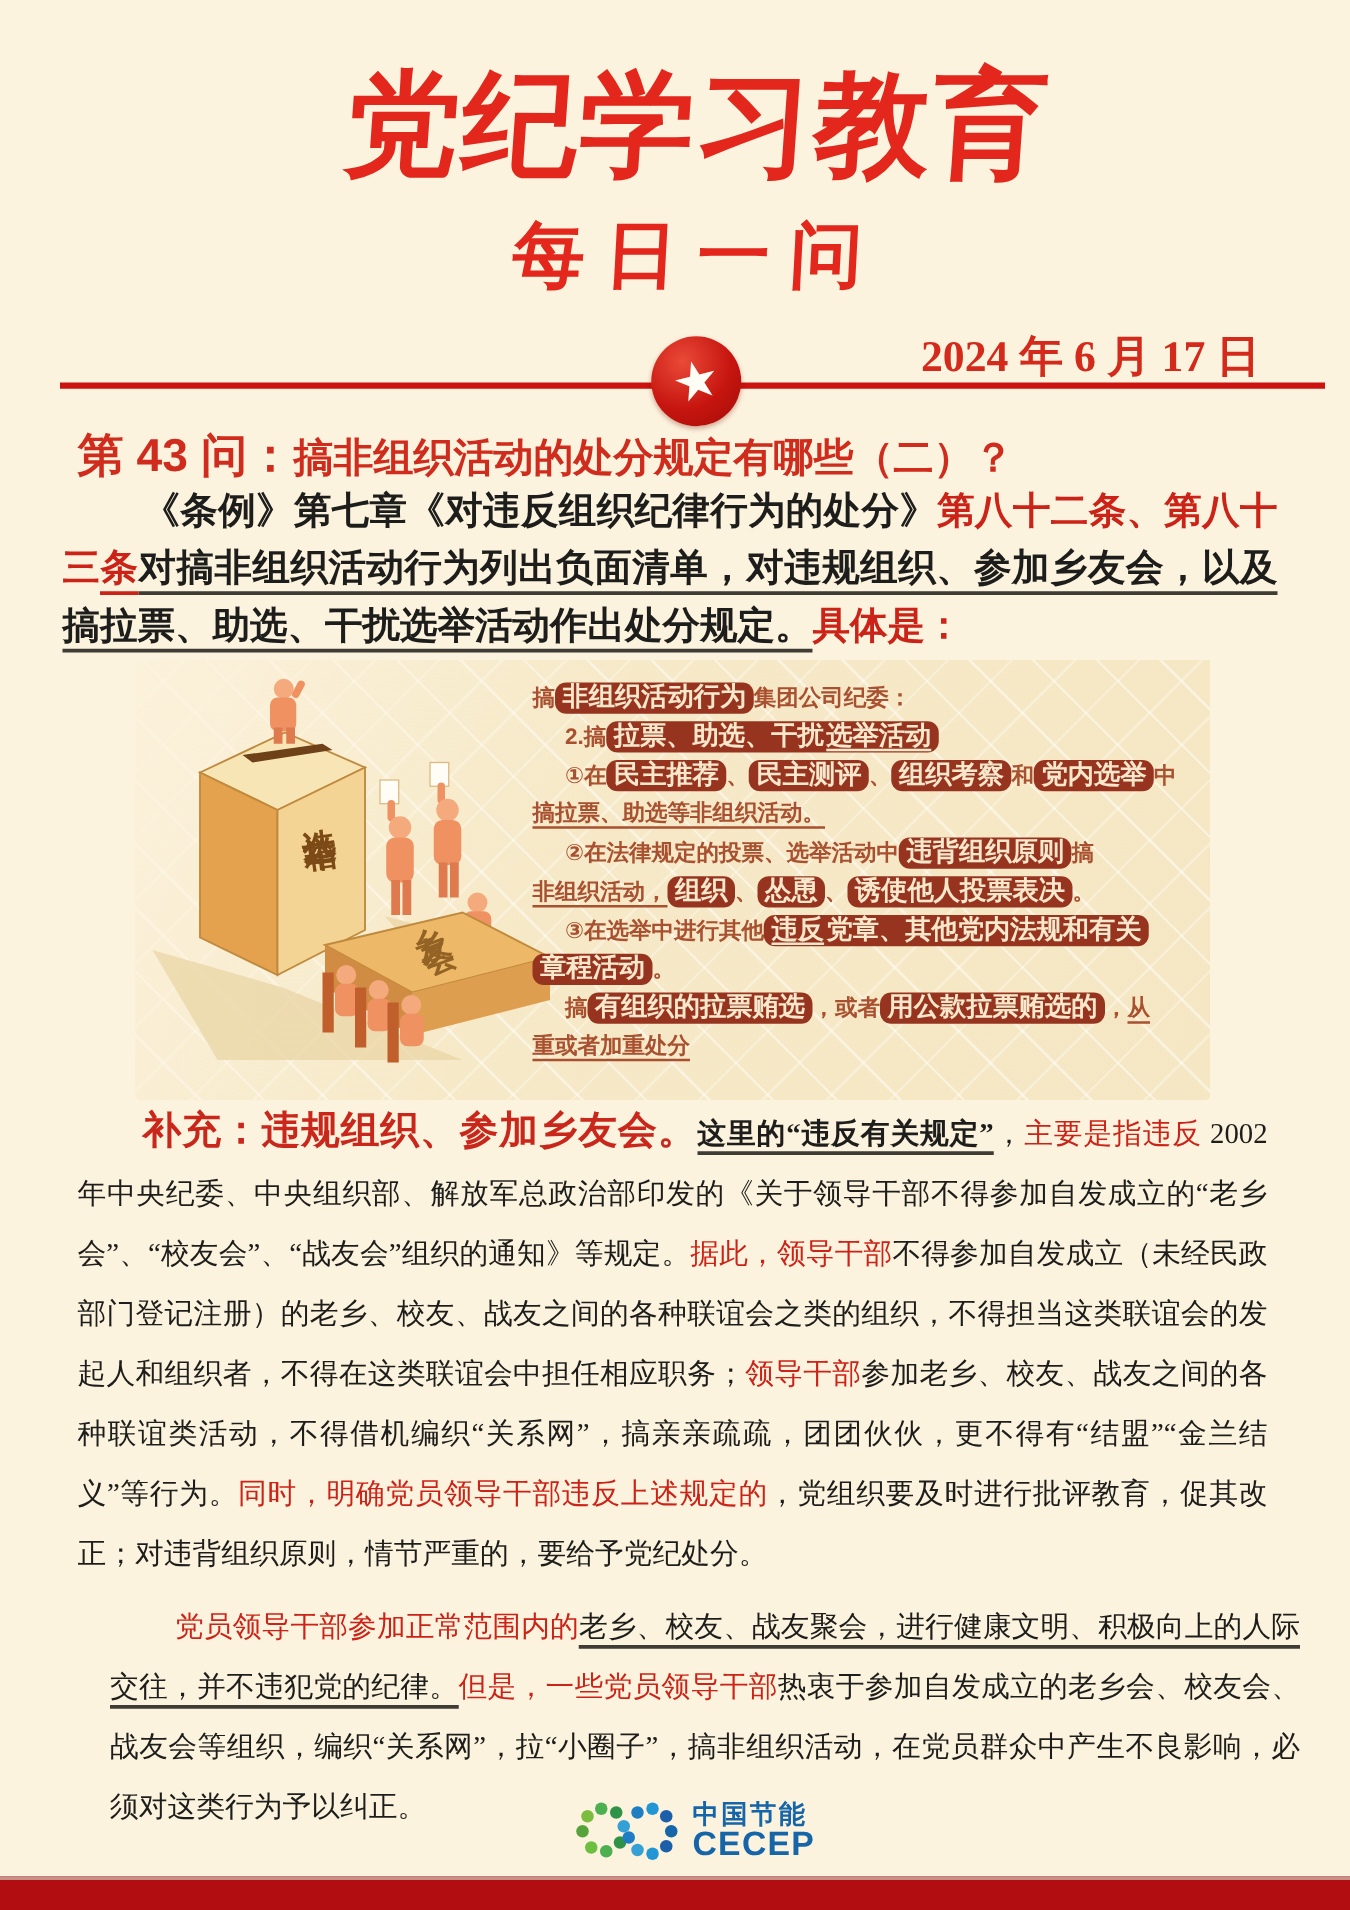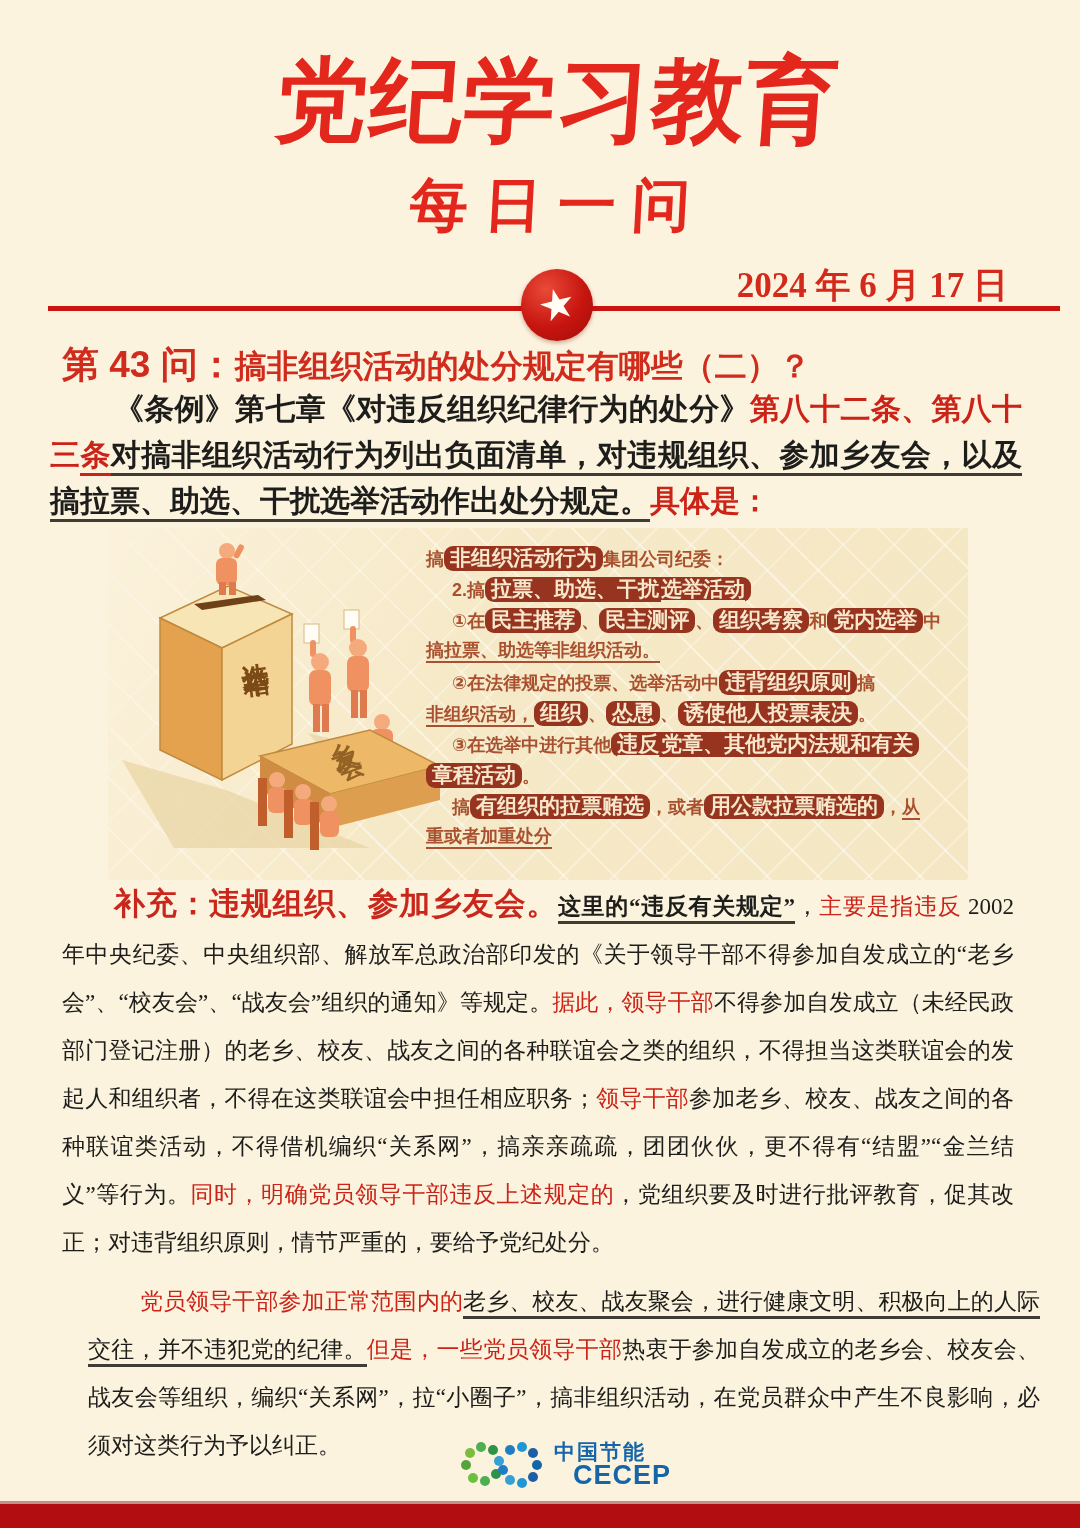--- a/index.html
+++ b/index.html
@@ -77,21 +77,21 @@
     text-align:justify;text-indent:52px;}
   .closing{position:absolute;left:62px;top:1278px;width:952px;font-size:23px;line-height:48px;
     text-align:justify;text-indent:52px;margin-left:26px;}
 
   
   .logo{position:absolute;left:452px;top:1434px;display:flex;align-items:center;gap:10px;}
   .logo-text{display:flex;flex-direction:column;line-height:1;}
   .logo-cn{font-size:21px;font-weight:bold;color:#1565A8;letter-spacing:2px;
     font-family:"Liberation Sans","DejaVu Sans",sans-serif;}
   .logo-en{font-size:27px;font-weight:bold;color:#1565A8;letter-spacing:1px;
-    font-family:"Liberation Sans","DejaVu Sans",sans-serif;margin-left:19px;}
+    font-family:"Liberation Sans","DejaVu Sans",sans-serif;}
   .bottom-bar{position:absolute;left:0;bottom:0;width:1080px;height:24px;background:#B20D10;
     border-top:3px solid #C29289;}
 </style>
 </head>
 <body>
 
 <div class="page">
 
   <div class="main-title">党纪学习教育</div>
   <div class="sub-title">每日一问</div>

